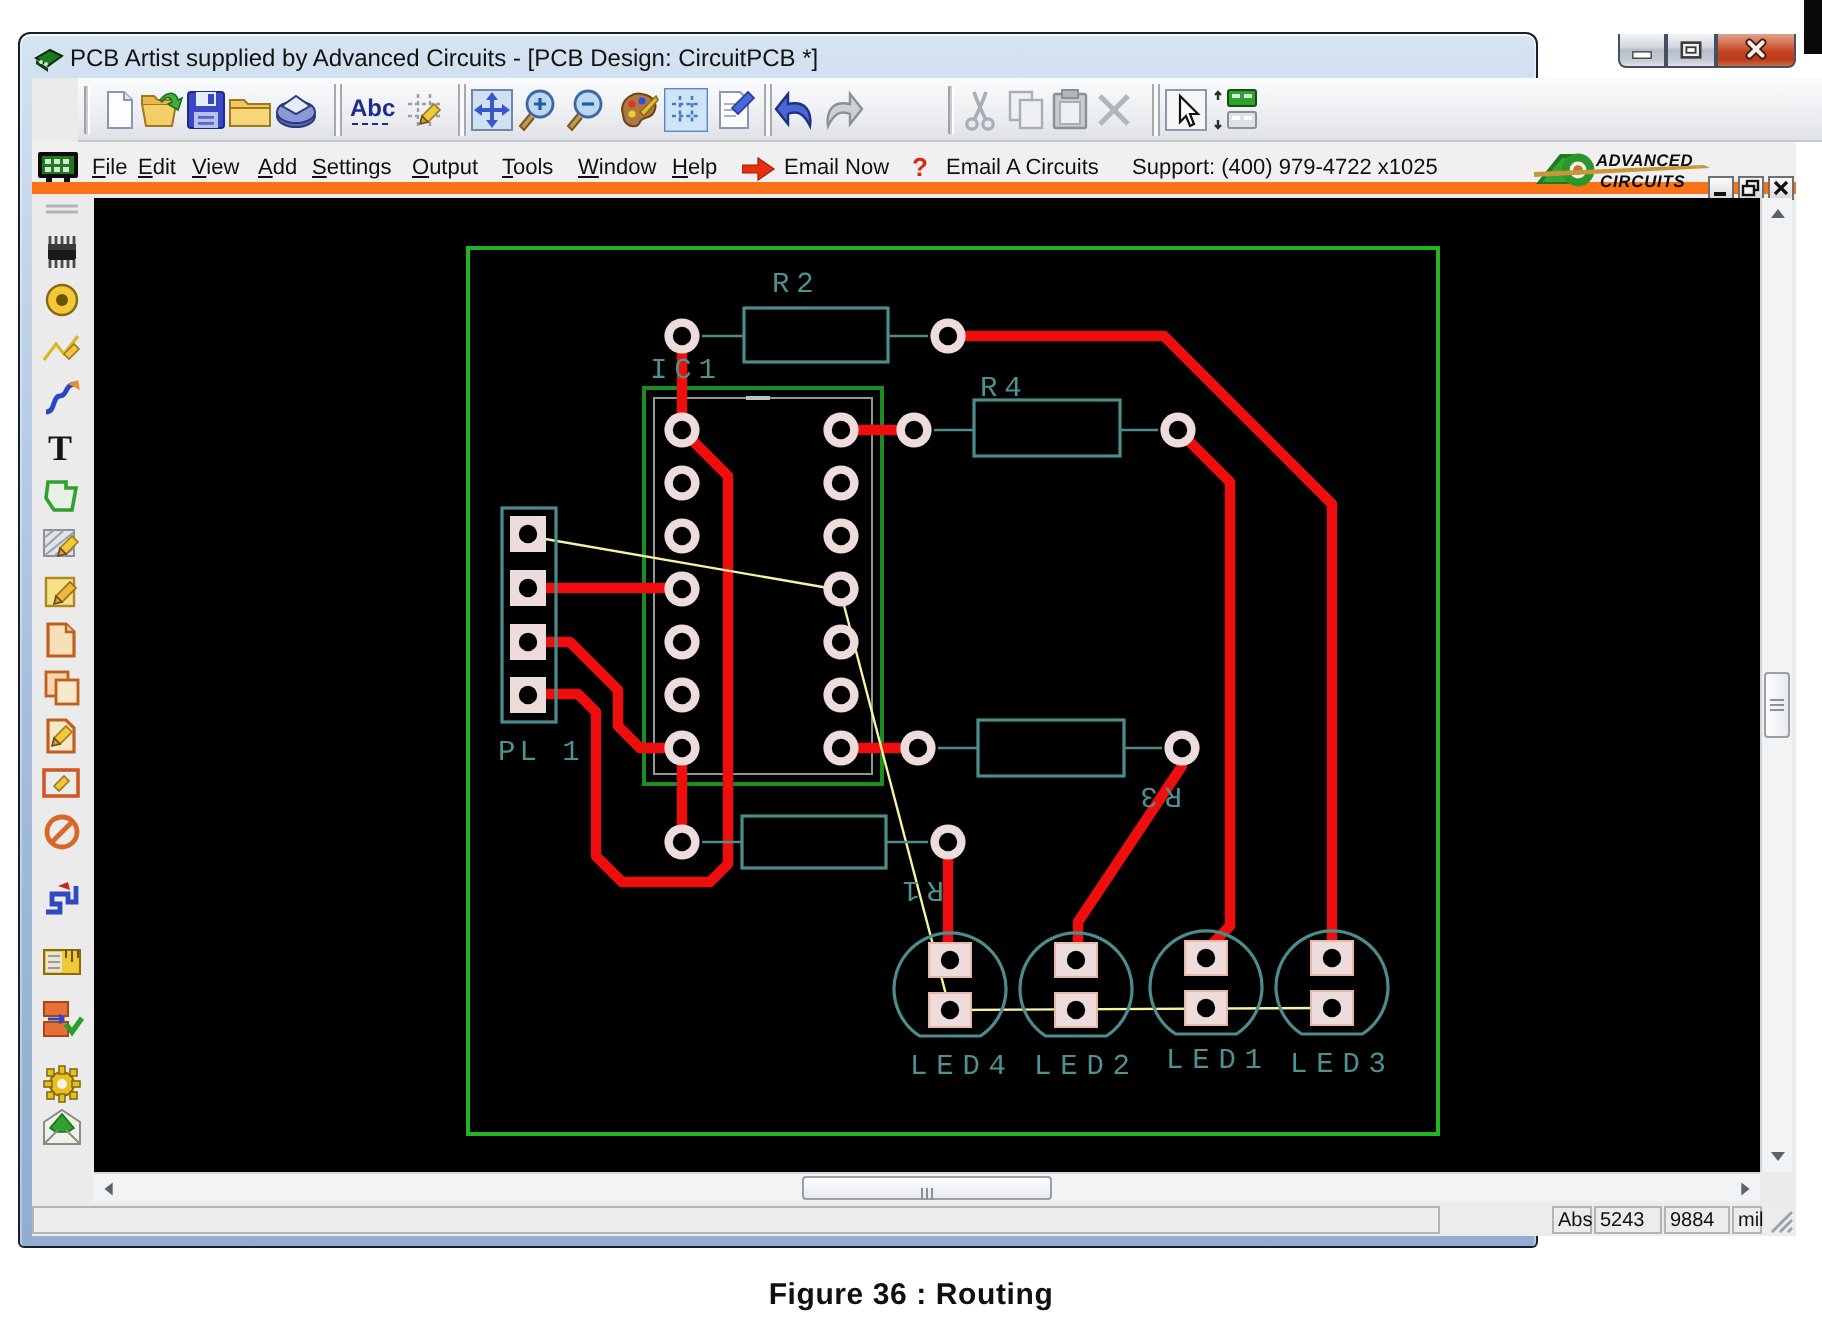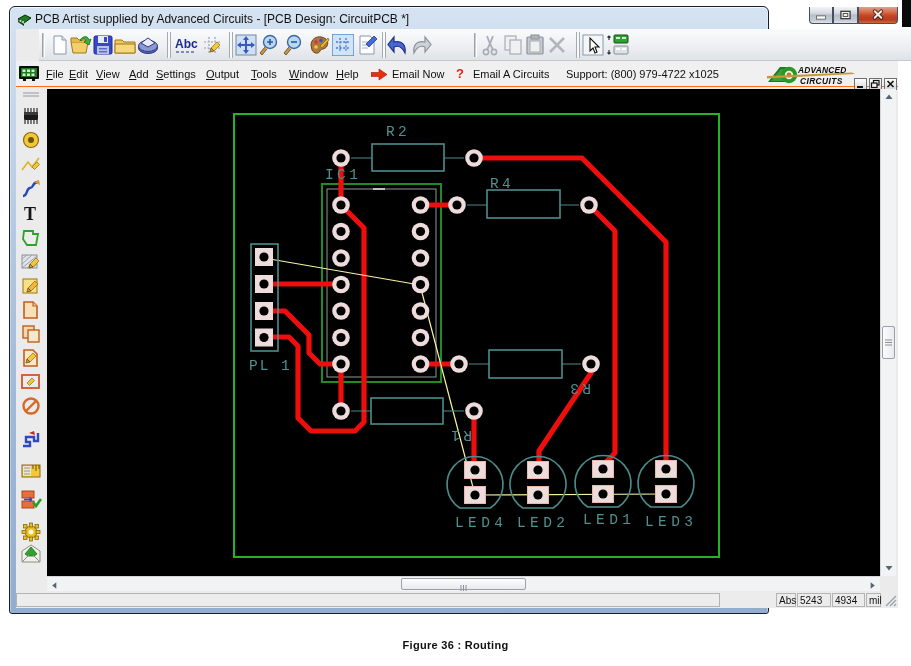--- a/index.html
+++ b/index.html
@@ -1,18 +1,18 @@
 <!DOCTYPE html>
 <html><head>
 <meta charset="utf-8">
 <style>
   * { margin:0; padding:0; box-sizing:border-box; }
   html,body { width:911px; height:666px; background:#ffffff; font-family:"Liberation Sans", sans-serif; overflow:hidden; }
   #page { position:relative; width:911px; height:666px; background:#fff; }
-  #win { position:absolute; left:9px; top:6px; width:760px; height:608px;
+  #win { position:absolute; left:9px; top:16px; width:760px; height:608px;
          background:linear-gradient(180deg,#d5e3f2 0%,#c2d4e9 20%,#aec4e0 45%,#9db7d7 70%,#92add0 100%);
          border:1px solid #16202e; border-radius:6px 6px 3px 3px;
          box-shadow:inset 0 1px 0 rgba(255,255,255,.75), inset 1px 0 0 rgba(255,255,255,.35), inset -1px 0 0 rgba(255,255,255,.35); }
   #cornernotch { position:absolute; left:902px; top:0; width:9px; height:27px; background:#0a0a0a; }
   #titletxt { position:absolute; left:25px; top:5px; font-size:12px; color:#111; letter-spacing:0px; }
   #chipicon { position:absolute; left:6px; top:7px; }
   
   #capbtns { position:absolute; left:799px; top:0px; width:89px; height:17px; }
   .cb { position:absolute; top:0; height:17px; border:1px solid #44505f; border-top:none; }
   #cb-min  { left:0; width:24px;  border-radius:0 0 0 4px; background:linear-gradient(180deg,#f2f4f6 0%,#d4d9df 40%,#b6bec8 50%,#c6cdd6 85%,#dfe4ea 100%); }
@@ -21,38 +21,38 @@
   .cbg { position:absolute; left:0; top:0; width:100%; height:100%; }
   
   #client { position:absolute; left:6px; top:22px; width:882px; height:579px; background:#ebebeb; }
   
   #tb1 { position:absolute; left:0; top:0; width:882px; height:32px;
          background:linear-gradient(180deg,#fafbfc 0%,#eceef1 60%,#dfe2e7 100%); border-bottom:1px solid #c5c8cc;margin-left:23px; }
   .tbsep { position:absolute; top:3px; height:26px; width:4px; border-left:1px solid #a6aab0; border-right:1px solid #a6aab0; background:#f8f9fa; }
   .grip { position:absolute; top:4px; height:24px; width:2px; background:#c9ccd0; border-left:1px solid #9fa3a8; box-shadow:1px 0 0 #ffffff; }
   .ticon { position:absolute; top:5px; width:22px; height:22px; }
   
-  #menubar { position:absolute; left:0; top:32px; width:882px; height:26px; background:#f0f0f0; border-bottom:1px solid #f97316; }
+  #menubar { position:absolute; left:0; top:32px; width:882px; height:26px; background:#f0f0f0; border-bottom:6px solid #f97316; }
   .mi { position:absolute; top:7px; font-size:11px; color:#101010; }
   .mi u { text-decoration:underline; }
   
   .mdib { position:absolute; top:17px; width:13px; height:12px; background:linear-gradient(#fdfdfd,#dadada); border:1px solid #707070; font-size:9px; color:#111; text-align:center; line-height:10px; font-weight:bold; }
   
   #lefttools { position:absolute; left:0; top:60px; width:31px; height:502px; background:#ebebeb; }
   .lt { position:absolute; left:4px; width:22px; height:22px; }
   #canvas { position:absolute; left:31px; top:60px; width:833px; height:487px; background:#000; }
   #vscroll { position:absolute; left:864px; top:60px; width:16px; height:487px; background:#f2f3f5; border-left:1px solid #d5d5d5;}
   #hscroll { position:absolute; left:31px; top:547px; width:833px; height:15px; background:#f2f3f5; border-top:1px solid #d5d5d5;}
   .sbtn { position:absolute; background:transparent; border:none; }
   .thumbv { position:absolute; left:1px; width:13px; background:linear-gradient(90deg,#fdfdfd,#e8eaed); border:1px solid #9aa0a8; border-radius:2px; }
   .thumbh { position:absolute; top:1px; height:12px; background:linear-gradient(#fdfdfd,#e8eaed); border:1px solid #9aa0a8; border-radius:2px; }
   
   #statusbar { position:absolute; left:0; top:564px; width:882px; height:15px; background:#ececec; }
   .scell { position:absolute; top:0px; height:14px; border:1px solid #b4b4b4; background:#ececec; font-size:10px; color:#111; padding-left:2px; line-height:13px; }
-  #caption { position:absolute; left:0; top:639px; width:911px; text-align:center; font-size:11px; letter-spacing:0.3px; font-weight:bold; color:#101010; }
+  #caption { position:absolute; left:0; top:639px; width:911px; text-align:center; font-size:15px; letter-spacing:0.3px; font-weight:bold; color:#101010; }
 </style>
 </head>
 <body>
 <div id="page">
   <div id="win">
     <svg id="chipicon" width="16" height="12" viewBox="0 0 16 12">
       <polygon points="2,5 9,1 15,4 8,9" fill="#1d7a1d" stroke="#0a2a0a" stroke-width="1"></polygon>
       <polygon points="2,6 8,10 8,12 2,8" fill="#0f3f0f"></polygon>
       <circle cx="4.5" cy="7" r="1" fill="#cfe8cf"></circle>
       <circle cx="7" cy="8" r="1" fill="#cfe8cf"></circle>
@@ -210,21 +210,21 @@
         <div class="mi" style="left:190px"><u>O</u>utput</div>
         <div class="mi" style="left:235px"><u>T</u>ools</div>
         <div class="mi" style="left:273px"><u>W</u>indow</div>
         <div class="mi" style="left:320px"><u>H</u>elp</div>
         <svg style="position:absolute;left:355px;top:7px" width="17" height="13" viewBox="0 0 17 13">
           <path d="M0 4.5 L8 4.5 L8 1 L16 6.5 L8 12 L8 8.5 L0 8.5 Z" fill="#e83010" stroke="#a01800" stroke-width="0.6"></path>
         </svg>
         <div class="mi" style="left:376px">Email Now</div>
         <div class="mi" style="left:440px;color:#d82810;font-weight:bold;font-size:13px;top:5px">?</div>
         <div class="mi" style="left:457px">Email A Circuits</div>
-        <div class="mi" style="left:550px">Support: (800) 979-4722 x1025</div>
+        <div class="mi" style="left:550px">Support: (400) 979-4722 x1025</div>
         <svg style="position:absolute;left:750px;top:3px" width="92" height="22" viewBox="0 0 92 22">
           <polygon points="2,18 14,3 22,3 22,18" fill="#1e7a1e"></polygon>
           <polygon points="5,17 15,5 20,5 20,17" fill="#35a435"></polygon>
           <circle cx="23" cy="11" r="8.2" fill="#2b972b"></circle>
           <circle cx="23" cy="11" r="4.2" fill="#f2f2ea"></circle>
           <circle cx="23" cy="11" r="2.4" fill="#c07828"></circle>
           <polygon points="1,12 86,8.5 89,10 1,14.5" fill="#c8973a"></polygon>
           <text x="32" y="9" font-family="Liberation Sans,sans-serif" font-size="8.4" font-weight="bold" font-style="italic" fill="#0c0c0c" letter-spacing="0.2">ADVANCED</text>
           <text x="34" y="19.5" font-family="Liberation Sans,sans-serif" font-size="8.4" font-weight="bold" font-style="italic" fill="#0c0c0c" letter-spacing="0.4">CIRCUITS</text>
         </svg>
@@ -505,21 +505,21 @@
               <path d="M8.5 6 L4 2.5 L4 9.5 Z" fill="#5a6470"></path>
             </svg></div>
         <div class="thumbh" style="left:354px;width:125px;"><svg width="127" height="10" viewBox="0 0 127 10">
               <path d="M59 2 V8 M61.5 2 V8 M64 2 V8" stroke="#8a909a" stroke-width="1"></path>
             </svg></div>
       </div>
       <div id="statusbar">
         <div class="scell" style="left:0px; width:704px;"></div>
         <div class="scell" style="left:760px; width:20px;">Abs</div>
         <div class="scell" style="left:781px; width:34px;">5243</div>
-        <div class="scell" style="left:816px; width:33px;">4934</div>
+        <div class="scell" style="left:816px; width:33px;">9884</div>
         <div class="scell" style="left:850px; width:15px;">mil</div>
         <svg style="position:absolute;left:868px;top:1px;" width="13" height="13" viewBox="0 0 13 13">
             <path d="M12 2 L2 12 M12 6 L6 12 M12 10 L10 12" stroke="#9aa0a8" stroke-width="1.4"></path>
           </svg>
       </div>
     </div>
   </div>
   <div id="cornernotch"></div>
   <div id="caption">Figure 36 : Routing</div>
 </div>

